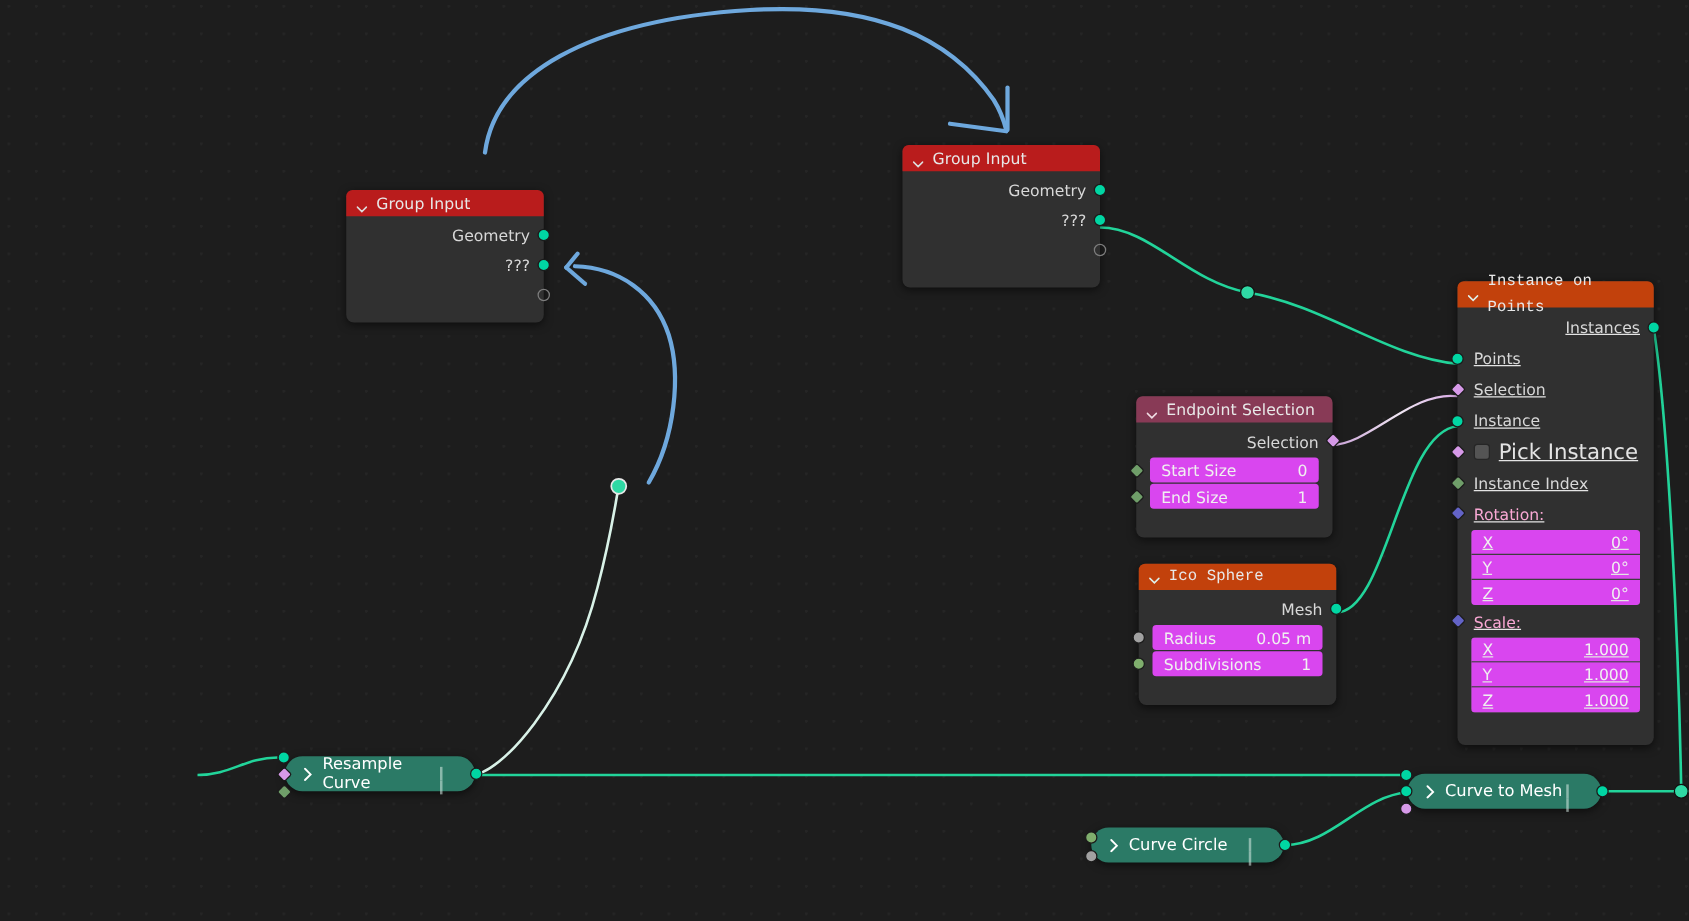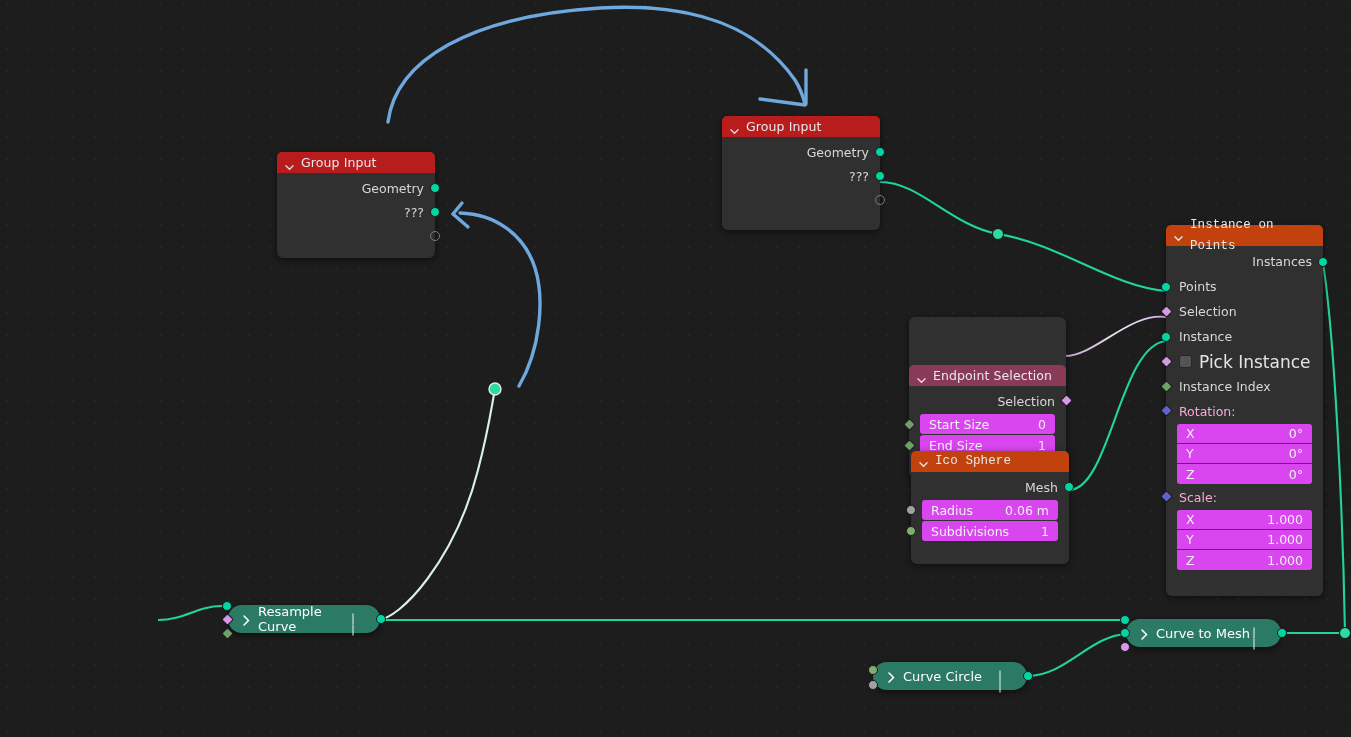--- a/index.html
+++ b/index.html
@@ -35,21 +35,21 @@
     display:flex;align-items:center;gap:7px;
     letter-spacing:.1px;
   }
   .node .hdr .chev{
     display:inline-block;width:9px;height:9px;position:relative;top:-1px;
   }
   .node .body{padding:3px 0 7px 0;position:relative;}
 
   .hdr-gray{background:#b91c1c;}
   .hdr-green{background:#c2410c;font-family:Liberation Mono, monospace;}
-  .hdr-red{background:#883a56;margin-top:48px;}
+  .hdr-red{background:#883a56;}
 
   .row{
     height:24px;display:flex;align-items:center;position:relative;
     font-size:12.5px;color:#d8d8d8;
   }
   .row.out{justify-content:flex-end;padding-right:11px;}
   .row.in{justify-content:flex-start;padding-left:13px;text-align:center;}
 
   
   .sock{
@@ -241,21 +241,21 @@
     </div>
     <div class="body" style="height:82px;">
       <div class="row out">
         <span>Mesh</span>
         <span class="sock s-geo" style="right:-5px;top:7px;"></span>
       </div>
       <div style="position:relative;">
         <span class="sock s-gray" style="left:-5px;top:5px;"></span>
         <div class="widget">
           <span class="lab">Radius</span>
-          <span class="val">0.06 m</span>
+          <span class="val">0.05 m</span>
         </div>
       </div>
       <div style="position:relative;">
         <span class="sock s-val-green" style="left:-5px;top:5px;"></span>
         <div class="widget">
           <span class="lab">Subdivisions</span>
           <span class="val">1</span>
         </div>
       </div>
     </div>
@@ -263,21 +263,21 @@
 
   <div class="node" style="left:1166px;top:225px;width:157px;">
     <div class="hdr hdr-green">
       <span class="chev">
         <svg width="9" height="9" viewBox="0 0 10 10">
             <path d="M1 3 L5 7 L9 3" stroke="#dff0ea" stroke-width="1.4" fill="none" stroke-linecap="round"></path>
           </svg>
       </span>
       <span>Instance on Points</span>
     </div>
-    <div class="body" style="height:340px;">
+    <div class="body" style="height:340px;text-decoration:underline;">
 
       <div class="row out" style="height:25px;">
         <span>Instances</span>
         <span class="sock s-geo" style="right:-5px;top:8px;"></span>
       </div>
 
       <div class="row in" style="height:25px;">
         <span class="sock s-geo" style="left:-5px;top:8px;"></span>
         <span>Points</span>
       </div>

